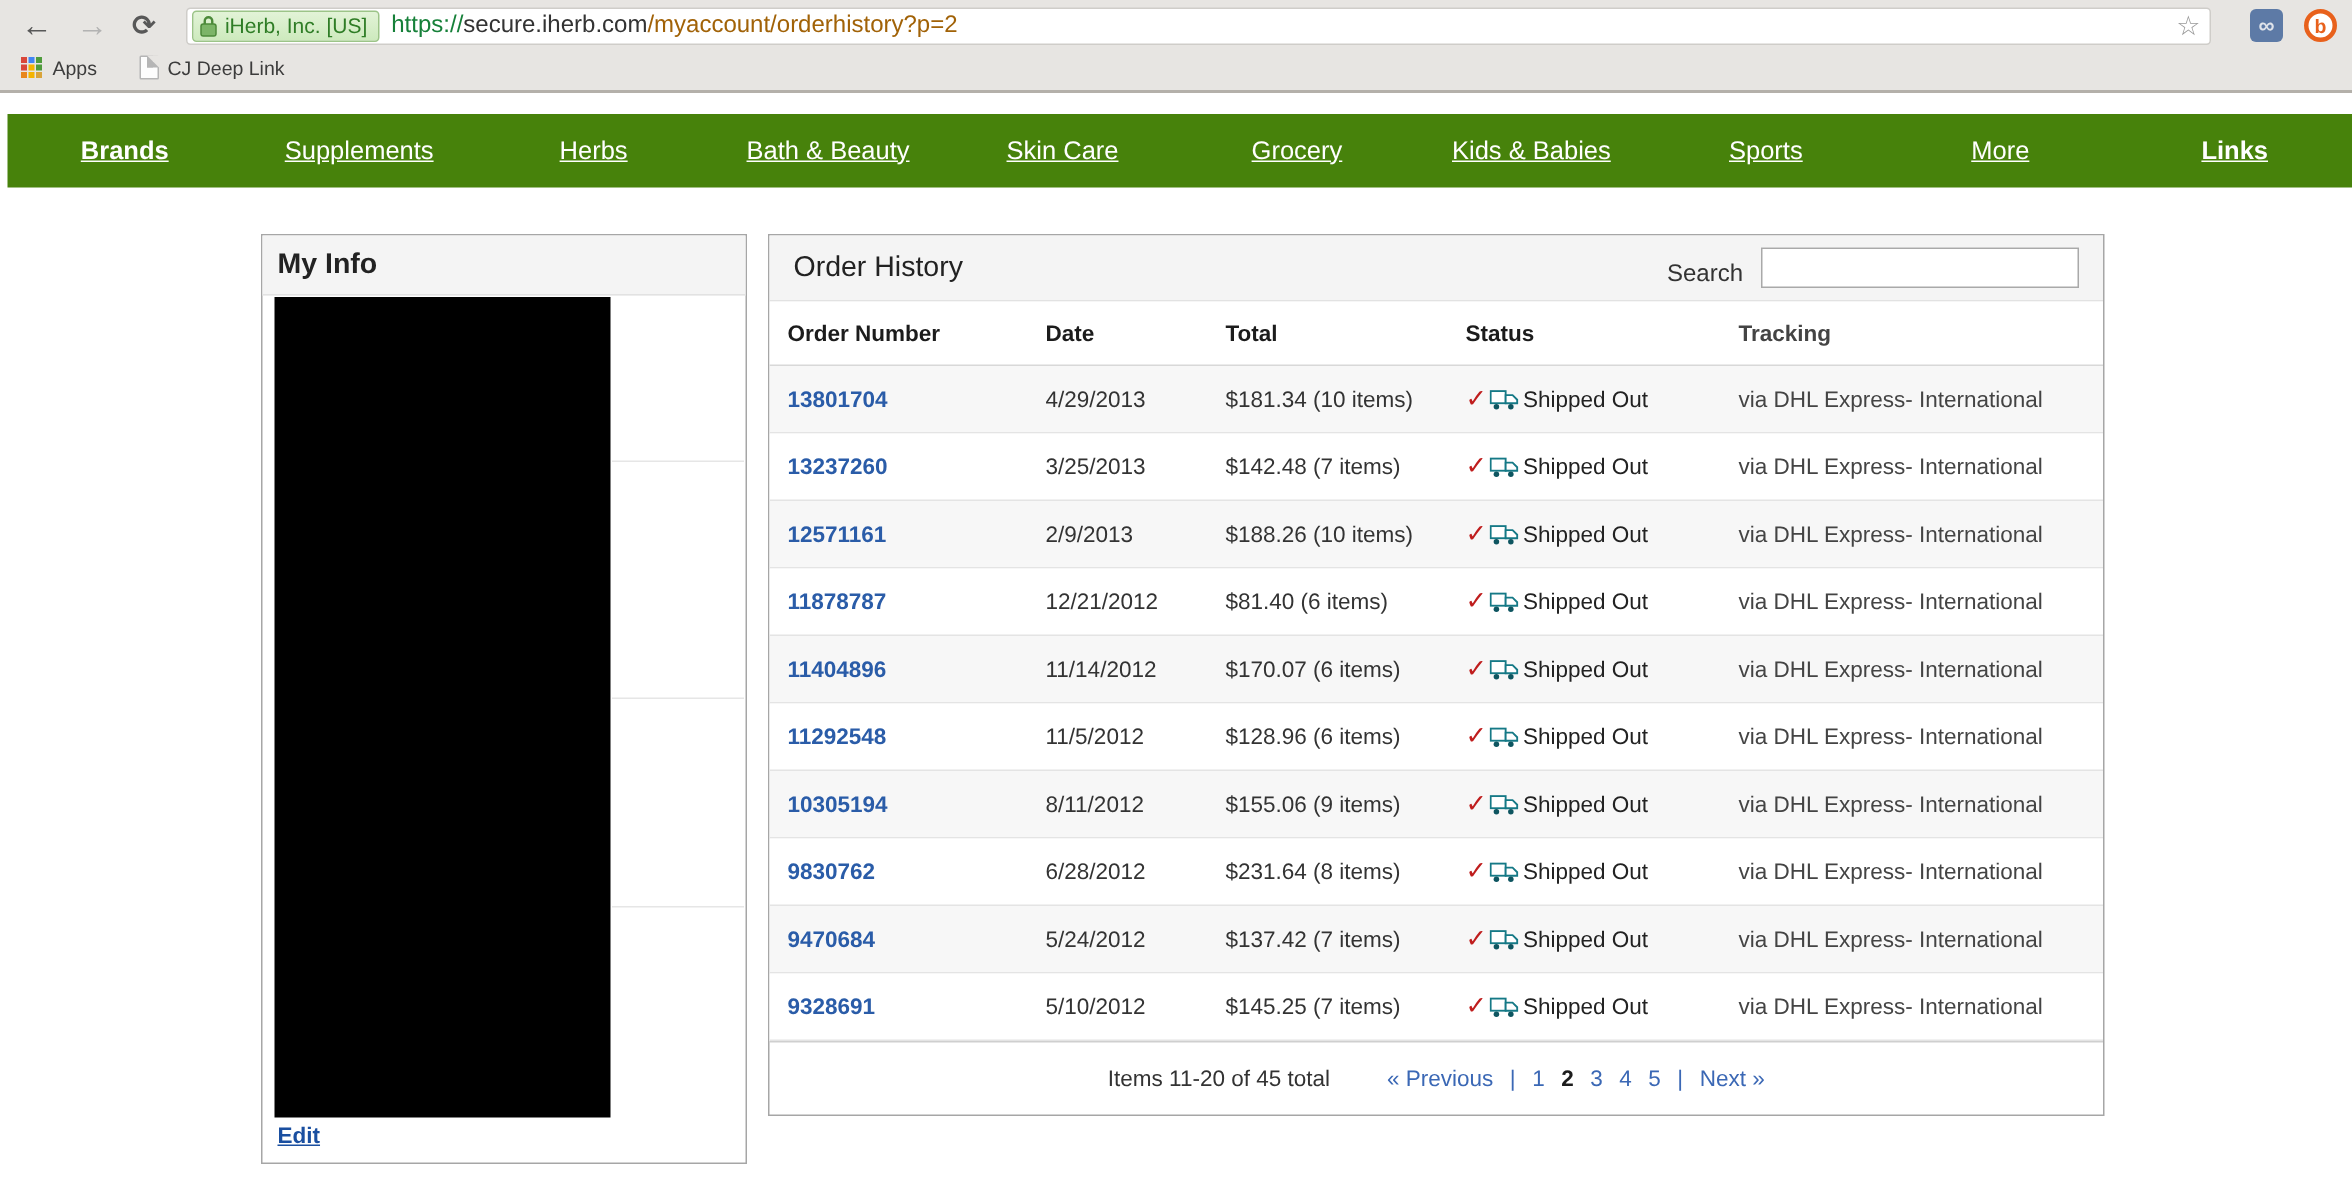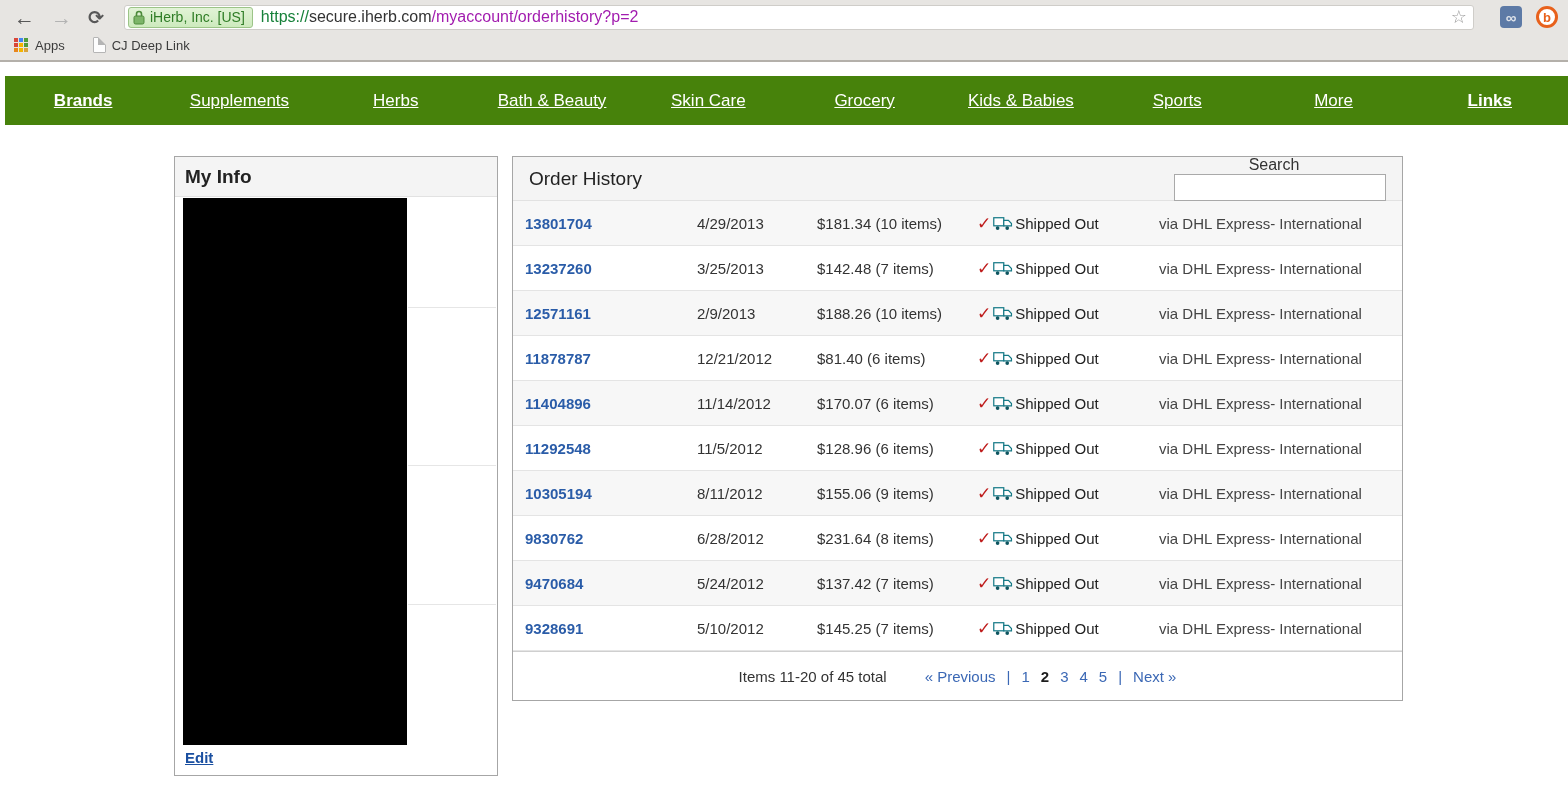--- a/index.html
+++ b/index.html
@@ -12,21 +12,21 @@
   .nav-btn { font-size:21px; line-height:1; color:#585858; margin-right:16px; cursor:pointer; }
   .nav-btn.disabled { color:#b3b3b3; }
   .reload { font-size:19px; font-weight:bold; }
   .omnibox { flex:1; height:25px; background:#fff; border:1px solid #cfcdc9; border-radius:3px;
              display:flex; align-items:center; padding:0 6px 0 3px; margin:0 12px 0 4px; }
   .ev-badge { display:flex; align-items:center; gap:5px; background:linear-gradient(#e2f3d7,#cdeabd);
               border:1px solid #9cc488; border-radius:3px; padding:1px 7px 1px 4px; height:21px;
               color:#2f7d26; font-size:14px; }
   .url { font-size:16px; margin-left:8px; color:#333; white-space:nowrap; flex:1; }
   .url .scheme { color:#168039; }
-  .url .path { color:#a21caf; }
+  .url .path { color:#a16207; }
   .star { font-size:18px; color:#9a9a9a; }
   .ext-icon1 { width:22px; height:22px; background:#5d7aa6; border-radius:4px; color:#dfe3ea;
                font-size:15px; font-weight:bold; display:flex; align-items:center; justify-content:center;
                margin-left:14px; }
   .ext-icon2 { width:22px; height:22px; border:3px solid #e8611c; border-radius:50%; color:#e8611c;
                font-size:13px; font-weight:bold; display:flex; align-items:center; justify-content:center;
                margin-left:14px; background:#fff; }
   .bookmarks { height:28px; display:flex; align-items:center; padding-left:14px; }
   .apps-grid { display:grid; grid-template-columns:repeat(3,4px); grid-gap:1px; margin-right:7px; }
   .apps-grid i { width:4px; height:4px; display:block; }
@@ -58,21 +58,21 @@
   .myinfo-body { position:relative; height:578px; }
   .redaction { position:absolute; left:8px; top:1px; width:224px; height:547px; background:#000; }
   .info-divider { position:absolute; left:233px; right:1px; height:1px; background:#e6e6e6; }
   .d1 { top:110px; } .d2 { top:268px; } .d3 { top:407px; }
   .edit-link { position:absolute; left:10px; top:552px; font-size:15px; font-weight:bold;
                color:#1a4fa0; text-decoration:underline; cursor:pointer; }
 
   
   .orders { width:891px; }
   .orders .panel-header { height:44px; padding:0 16px; }
-  .search-wrap { margin-left:auto; display:flex; align-items:center;flex-direction:column; }
+  .search-wrap { margin-left:auto; display:flex; align-items:flex-end; }
   .search-label { font-size:16px; color:#333; margin-right:12px; }
   .search-input { width:212px; height:27px; border:1px solid #a9a9a9; background:#fff; font-size:14px; padding:0 6px; }
   .thead { display:flex; height:43px; align-items:center; border-bottom:1px solid #d8d8d8; background:#fff; }
   .th { font-size:15px; font-weight:bold; color:#1c1c1c; padding-left:12px; }
   .tr { display:flex; height:45px; align-items:center; border-bottom:1px solid #e4e4e4; background:#fff; }
   .tr.alt { background:#f7f7f7; }
   .c-order { width:172px; } .c-date { width:120px; } .c-total { width:160px; }
   .c-status { width:182px; } .c-track { flex:1; }
   .td { padding-left:12px; font-size:15px; color:#333; }
   .order-link { color:#2a5ca8; font-weight:bold; text-decoration:none; cursor:pointer; }
@@ -157,20 +157,27 @@
   </div>
 
   <div class="panel orders">
     <div class="panel-header">
       <span class="panel-title">Order History</span>
       <span class="search-wrap">
         <span class="search-label">Search</span>
         <input class="search-input" type="text" value="" style="">
       </span>
     </div>
+    <div class="thead">
+      <div class="th c-order">Order Number</div>
+      <div class="th c-date">Date</div>
+      <div class="th c-total">Total</div>
+      <div class="th c-status">Status</div>
+      <div class="th c-track">Tracking</div>
+    </div>
     <div id="tbody">
         <div class="tr alt">
     <div class="td c-order"><a class="order-link">13801704</a></div>
     <div class="td c-date">4/29/2013</div>
     <div class="td c-total">$181.34 (10 items)</div>
     <div class="td c-status">
       <span class="check">✓</span>
       <svg class="truck" viewBox="0 0 26 19">
         <rect x="1" y="2" width="13" height="10.5" fill="#fff" stroke="#157986" stroke-width="1.6"></rect>
         <path d="M14 5.5 h6 l4 4 v3 h-10 z" fill="#fff" stroke="#157986" stroke-width="1.6"></path>

